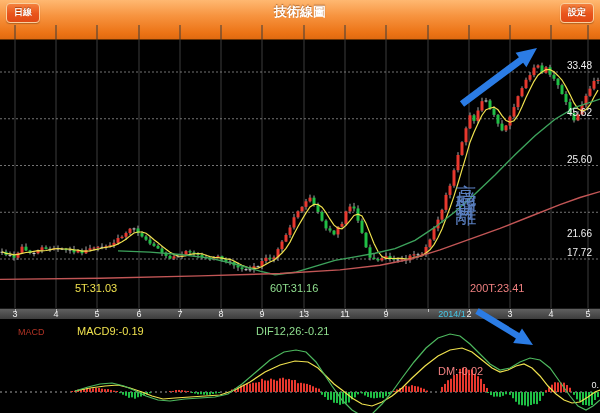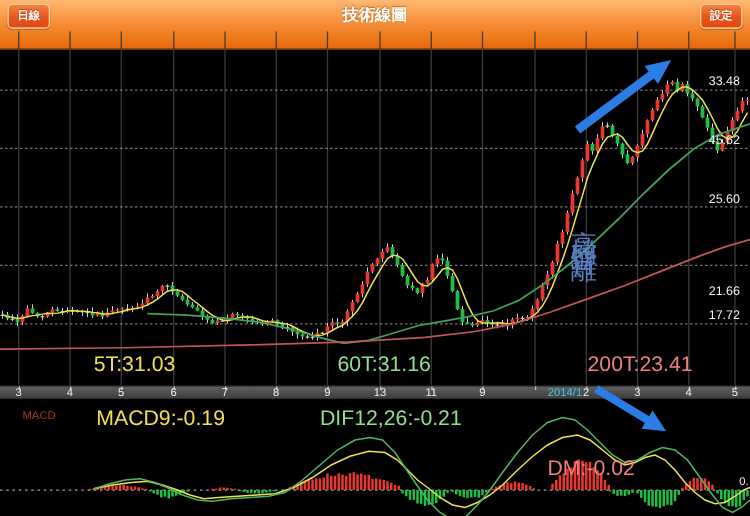--- a/index.html
+++ b/index.html
@@ -26,21 +26,21 @@
   .price-label{position:absolute;left:522px;width:70px;text-align:right;color:#f2f2f2;
           font-size:10px;z-index:6;}
   
   #xaxis{position:absolute;left:0;top:308px;width:600px;height:11px;
           background:linear-gradient(180deg,#606060,#3d3d3d);border-top:1px solid #1a1a1a;
           box-sizing:border-box;z-index:5;}
   .x-label{position:absolute;top:0px;transform:translateX(-50%);color:#f0f0f0;font-size:9px;
           line-height:11px;white-space:nowrap;}
   .x-tick{position:absolute;top:0;width:1px;height:3px;background:#bbb;}
   
-  .legend{position:absolute;font-size:17px;z-index:7;white-space:nowrap;}
+  .legend{position:absolute;font-size:11px;z-index:7;white-space:nowrap;}
   #lg-ma5{left:75px;top:282px;color:#efe14e;}
   #lg-ma60{left:270px;top:282px;color:#90df8f;}
   #lg-ma200{left:470px;top:282px;color:#ef8080;}
   #lg-macd-name{left:2px;top:327px;color:#b23325;font-size:9px;margin-left:16px;}
   #lg-macd9{left:77px;top:325px;color:#efe14e;}
   #lg-dif{left:256px;top:325px;color:#90df8f;}
   #lg-dm{left:438px;top:325px;color:#ef8080;margin-top:40px;}
   
   #watermark{position:absolute;left:452px;top:167px;z-index:8;
           writing-mode:vertical-rl;text-orientation:upright;

